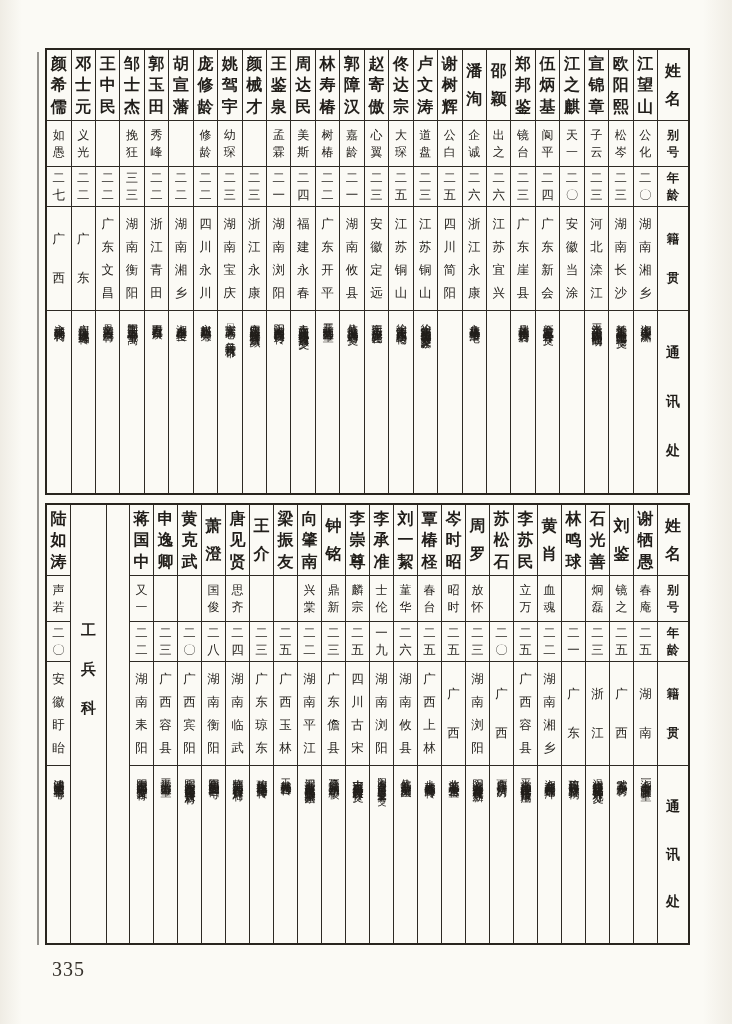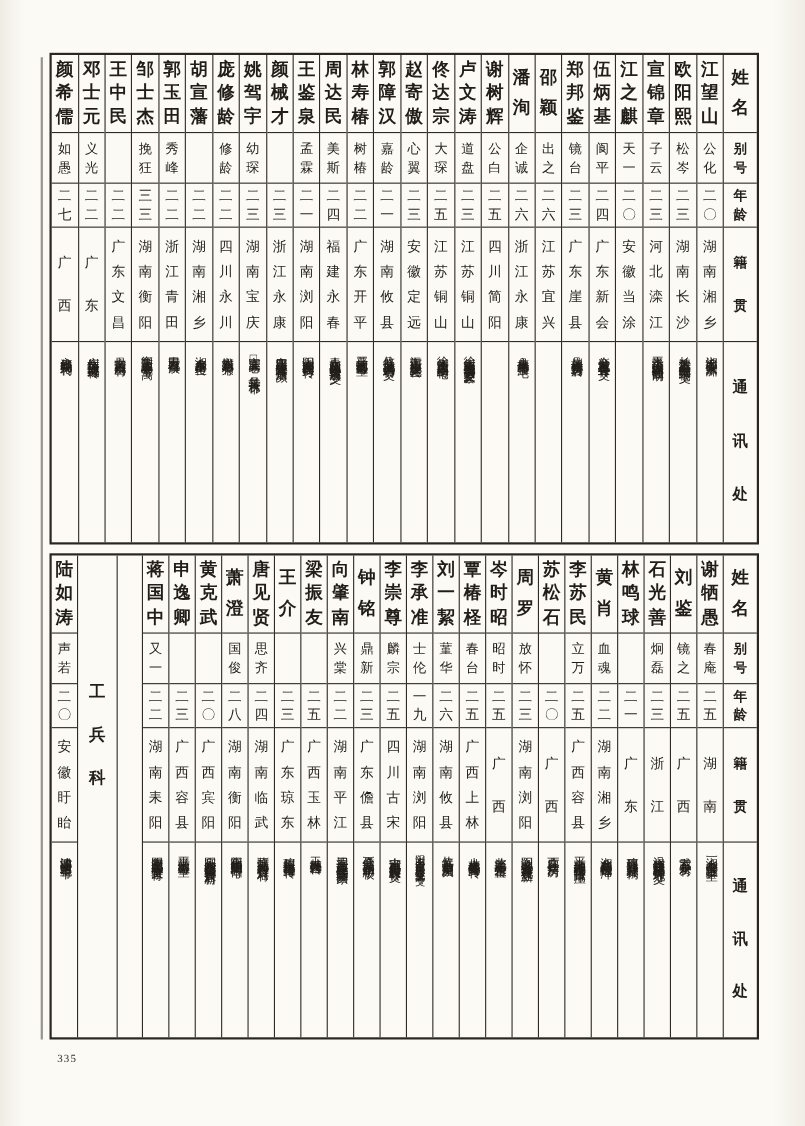--- a/index.html
+++ b/index.html
@@ -33,21 +33,21 @@
   .c-alias .vchars{justify-content:center;gap:5px;font-size:12px;}
   .c-age .vchars{justify-content:center;gap:4px;font-size:12.5px;}
   .c-origin .vchars{font-size:12.5px;}
   .hdr{font-weight:700;font-size:14px;}
   .vtext{
     writing-mode:vertical-rl;text-orientation:upright;
     margin:0 auto;height:calc(100% - 8px);padding-top:4px;
     font-size:11px;line-height:1.2;letter-spacing:1px;
   }
   .section-label{justify-content:flex-start;padding-top:118px;gap:24px;font-weight:700;font-size:15px;box-sizing:border-box;}
-  .page-number{position:absolute;left:52px;bottom:56px;font-size:10px;letter-spacing:1px;color:#35312b;}
+  .page-number{position:absolute;left:52px;bottom:43px;font-size:20px;letter-spacing:1px;color:#35312b;}
 </style>
 </head>
 <body>
 
 <div class="page">
 
   <div class="gutter-line"></div>
 
   <div class="rtable t-top">
     <div class="col header-col">

